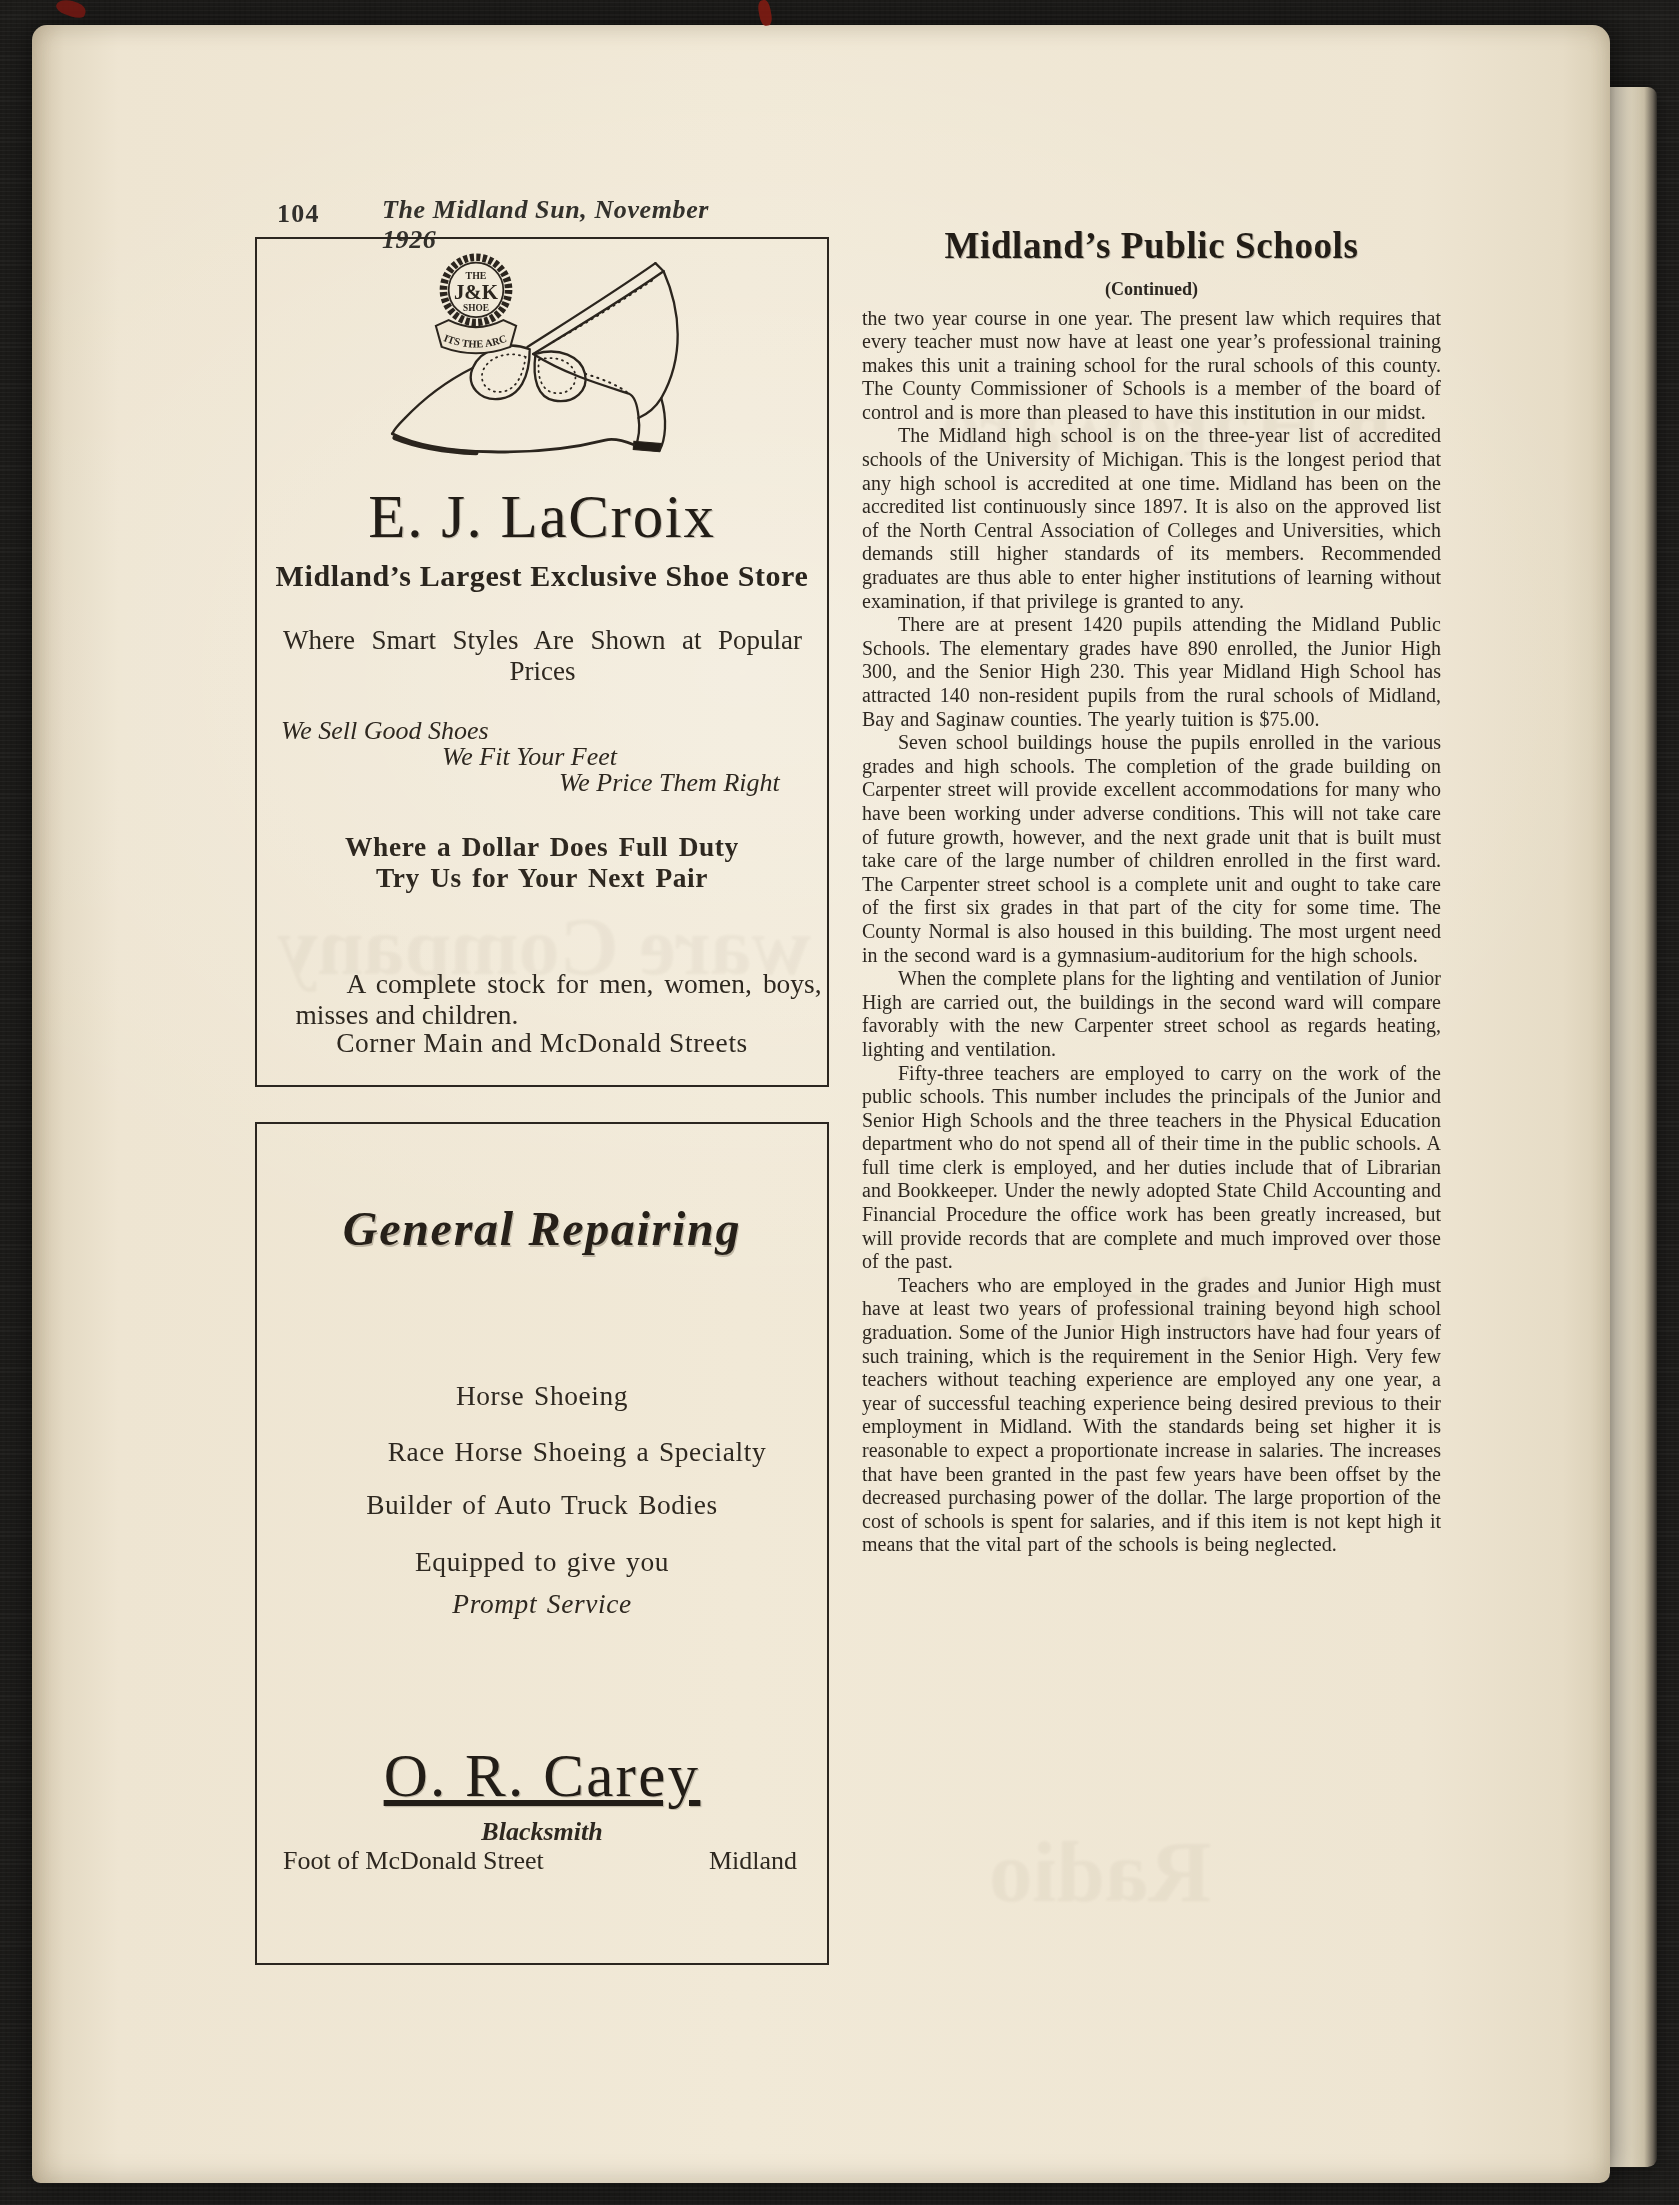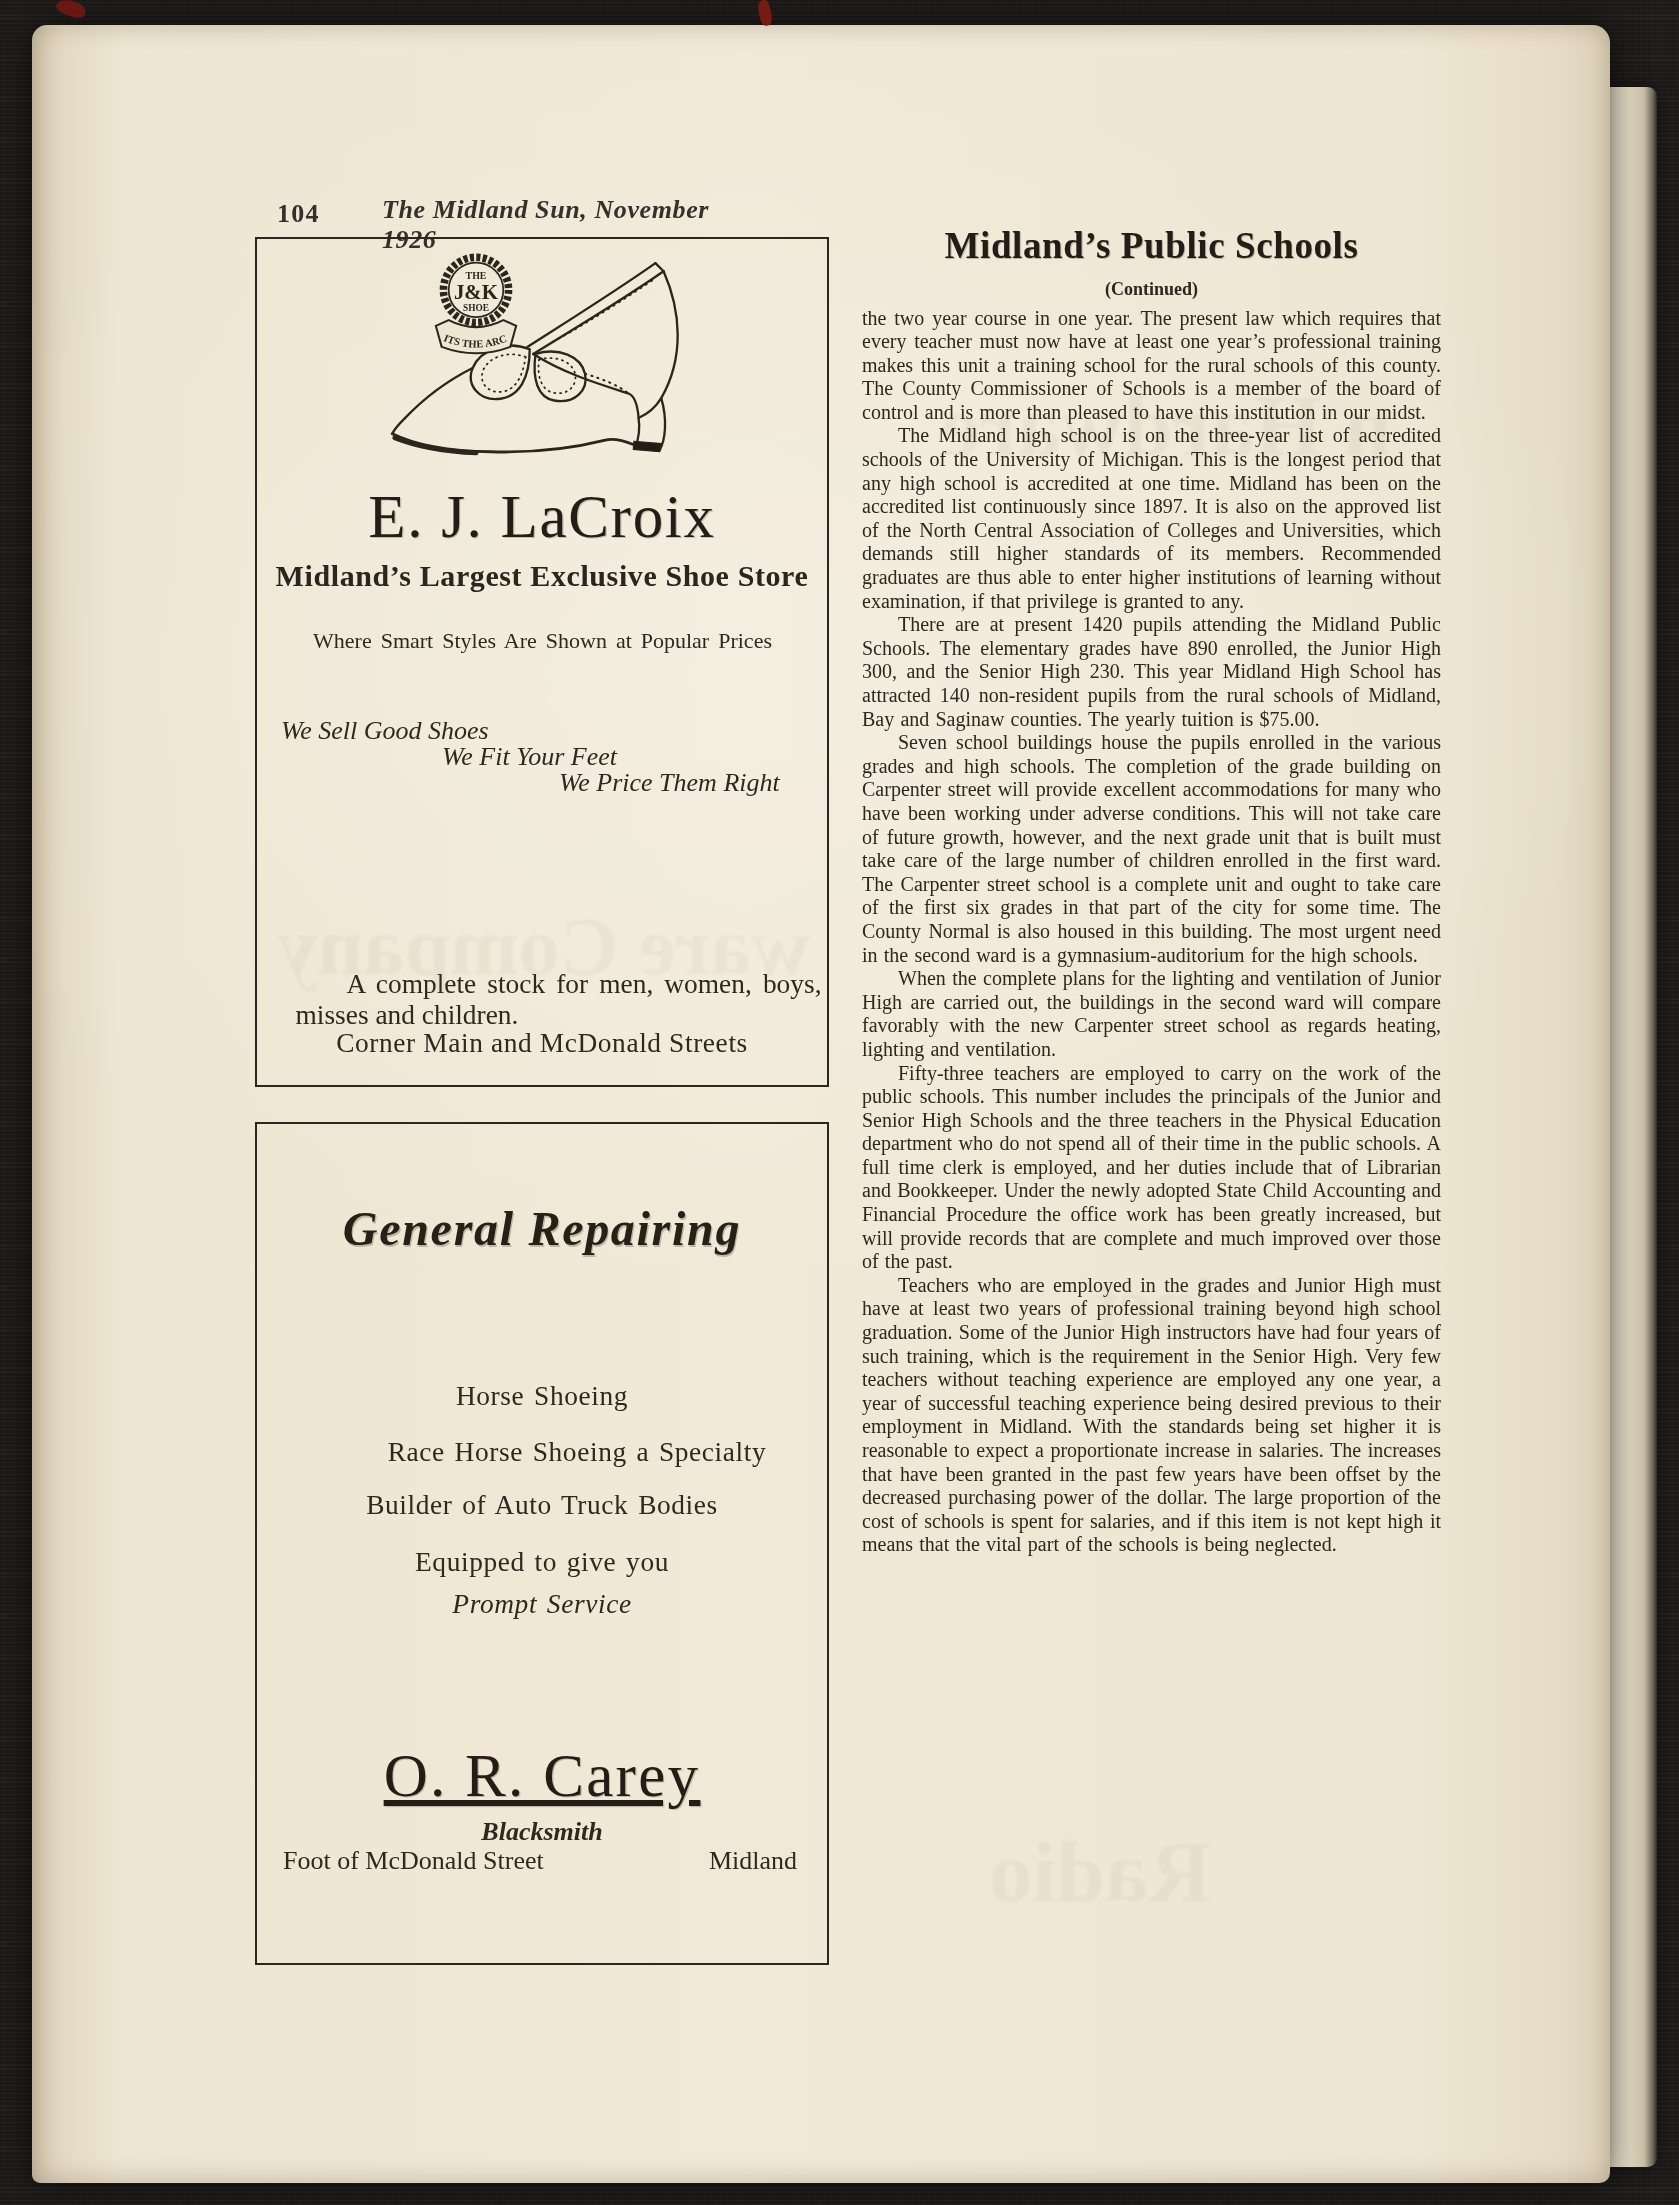--- a/index.html
+++ b/index.html
@@ -47,21 +47,21 @@
   .ad-carey{top:1097px;height:839px;}
 
   .abs{position:absolute;}
   .ctr{width:100%;text-align:center;}
 
   
   .shoe-art{left:120px;top:16.3px;}
   .jk-logo{left:174px;top:9.3px;}
   .lacroix-name{top:243px;font-size:61px;color:#221d17;letter-spacing:1.7px;text-shadow:1.2px 1.2px 0 rgba(60,50,35,.25);}
   .lacroix-tagline{top:320px;font-size:30px;font-weight:700;color:#2a251e;letter-spacing:0.6px;}
-  .lacroix-smart{top:386px;left:26px;width:519px;font-size:22px;line-height:31px;text-align:justify;text-align-last:center;word-spacing:3.5px;}
+  .lacroix-smart{top:386px;left:26px;width:519px;font-size:27px;line-height:31px;text-align:justify;text-align-last:center;word-spacing:3.5px;}
   .slogans{top:479px;left:0;width:100%;font-style:italic;font-size:26px;line-height:26px;}
   .slogans div{white-space:nowrap;}
   .slog1{padding-left:24px;}
   .slog2{padding-left:185px;}
   .slog3{padding-left:302px;}
   .lacroix-duty{top:593px;font-size:27.4px;line-height:31px;font-weight:700;letter-spacing:0.6px;word-spacing:2.9px;}
   .lacroix-stock{top:716px;left:24.5px;width:526px;font-size:27.4px;line-height:31.5px;text-align:justify;text-indent:51px;}
   .lacroix-address{top:789px;font-size:27.4px;letter-spacing:0.6px;}
 
   
@@ -154,20 +154,24 @@
       <h2 class="abs ctr lacroix-name" style="margin:0;font-weight:400;">E. J. LaCroix</h2>
       <h3 class="abs ctr lacroix-tagline" style="margin:0;">Midland’s Largest Exclusive Shoe Store</h3>
       <p class="abs lacroix-smart" style="margin:0;">Where Smart Styles Are Shown at Popular Prices</p>
 
       <div class="abs slogans">
         <div class="slog1">We Sell Good Shoes</div>
         <div class="slog2">We Fit Your Feet</div>
         <div class="slog3">We Price Them Right</div>
       </div>
 
+      <div class="abs ctr lacroix-duty">
+        <div>Where a Dollar Does Full Duty</div>
+        <div>Try Us for Your Next Pair</div>
+      </div>
 
       <p class="abs lacroix-stock" style="margin:14px;">A complete stock for men, women, boys, misses and children.</p>
       <p class="abs ctr lacroix-address" style="margin:0;">Corner Main and McDonald Streets</p>
     </section>
 
     <section class="ad ad-carey">
       <h2 class="abs ctr carey-title" style="margin:0;">General Repairing</h2>
       <div class="abs ctr carey-line svc1">Horse Shoeing</div>
       <div class="abs ctr carey-line svc2">Race Horse Shoeing a Specialty</div>
       <div class="abs ctr carey-line svc3">Builder of Auto Truck Bodies</div>

